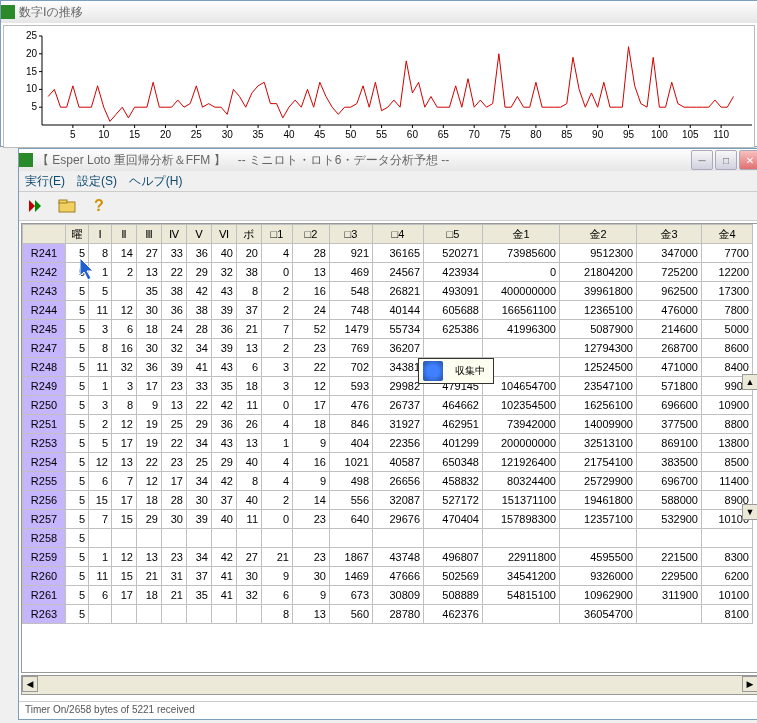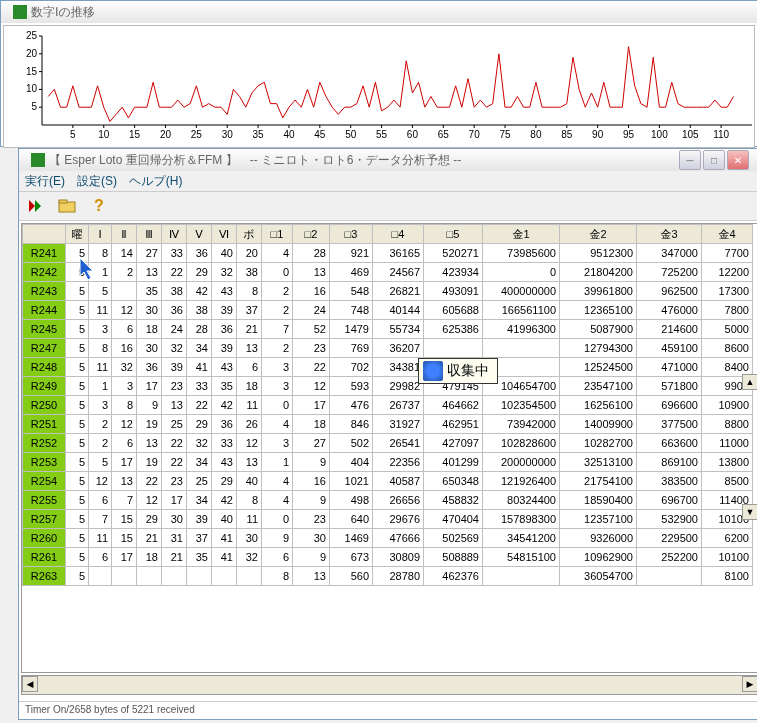--- a/index.html
+++ b/index.html
@@ -14,21 +14,21 @@
 .window {
   position: absolute;
   border: 1px solid #7b9ebd;
   background: #fff;
 }
 .titlebar {
   height: 22px;
   background: linear-gradient(to bottom, #fefefe, #e6e6e6);
   display: flex;
   align-items: center;
-  padding: 0 12px;
+  padding: 0 0;
   font-size: 12px;
   color: #666;
 }
 .title-icon {
   width: 14px;
   height: 14px;
   background: #2a8a2a;
   margin-right: 4px;
   display: inline-block;
 }
@@ -91,21 +91,21 @@
   height: 16px;
   white-space: nowrap;
   overflow: hidden;
 }
 th {
   background: #ece9d8;
   font-weight: normal;
   text-align: center;
 }
 td { text-align: right; background: #fff; }
-td.rowh { background: #84cc16; text-align: center; margin-top: 8px; }
+td.rowh { background: #c4b5fd; text-align: center; margin-top: 8px; }
 .statusbar {
   height: 18px;
   border-top: 1px solid #ccc;
   padding: 2px 6px;
   font-size: 10px;
   color: #555;
 }
 .scroll-arrow {
   position: absolute;
   width: 14px;
@@ -119,22 +119,22 @@
 }
 .tooltip-box {
   position: absolute;
   left: 418px;
   top: 358px;
   background: #fdfdf0;
   border: 1px solid #333;
   padding: 2px 8px 2px 4px;
   display: flex;
   align-items: center;
-  gap: 4px;
-  font-size: 14px;
+  gap: 12px;
+  font-size: 10px;
 }
 .tt-icon {
   width: 20px;
   height: 20px;
   background: radial-gradient(circle, #4080ff 40%, #2050a0 100%);
   border-radius: 2px;
 }
 .cursor {
   position: absolute;
   left: 80px;
@@ -378,21 +378,21 @@
             <td>34</td>
             <td>39</td>
             <td>13</td>
             <td>2</td>
             <td>23</td>
             <td>769</td>
             <td>36207</td>
             <td></td>
             <td></td>
             <td>12794300</td>
-            <td>459100</td>
+            <td>268700</td>
             <td>8600</td>
           </tr>
           <tr>
             <td class="rowh">R248</td>
             <td>5</td>
             <td>11</td>
             <td>32</td>
             <td>36</td>
             <td>39</td>
             <td>41</td>
@@ -462,40 +462,20 @@
             <td>18</td>
             <td>846</td>
             <td>31927</td>
             <td>462951</td>
             <td>73942000</td>
             <td>14009900</td>
             <td>377500</td>
             <td>8800</td>
           </tr>
           <tr>
-            <td class="rowh">R252</td>
-            <td>5</td>
-            <td>2</td>
-            <td>6</td>
-            <td>13</td>
-            <td>22</td>
-            <td>32</td>
-            <td>33</td>
-            <td>12</td>
-            <td>3</td>
-            <td>27</td>
-            <td>502</td>
-            <td>26541</td>
-            <td>427097</td>
-            <td>102828600</td>
-            <td>10282700</td>
-            <td>663600</td>
-            <td>11000</td>
-          </tr>
-          <tr>
             <td class="rowh">R253</td>
             <td>5</td>
             <td>5</td>
             <td>17</td>
             <td>19</td>
             <td>22</td>
             <td>34</td>
             <td>43</td>
             <td>13</td>
             <td>1</td>
@@ -537,23 +517,43 @@
             <td>17</td>
             <td>34</td>
             <td>42</td>
             <td>8</td>
             <td>4</td>
             <td>9</td>
             <td>498</td>
             <td>26656</td>
             <td>458832</td>
             <td>80324400</td>
-            <td>18590400</td>
+            <td>25729900</td>
             <td>696700</td>
             <td>11400</td>
+          </tr>
+          <tr>
+            <td class="rowh">R256</td>
+            <td>5</td>
+            <td>15</td>
+            <td>17</td>
+            <td>18</td>
+            <td>28</td>
+            <td>30</td>
+            <td>37</td>
+            <td>40</td>
+            <td>2</td>
+            <td>14</td>
+            <td>556</td>
+            <td>32087</td>
+            <td>527172</td>
+            <td>151371100</td>
+            <td>19461800</td>
+            <td>588000</td>
+            <td>8900</td>
           </tr>
           <tr>
             <td class="rowh">R257</td>
             <td>5</td>
             <td>7</td>
             <td>15</td>
             <td>29</td>
             <td>30</td>
             <td>39</td>
             <td>40</td>
@@ -562,20 +562,60 @@
             <td>23</td>
             <td>640</td>
             <td>29676</td>
             <td>470404</td>
             <td>157898300</td>
             <td>12357100</td>
             <td>532900</td>
             <td>10100</td>
           </tr>
           <tr>
+            <td class="rowh">R258</td>
+            <td>5</td>
+            <td></td>
+            <td></td>
+            <td></td>
+            <td></td>
+            <td></td>
+            <td></td>
+            <td></td>
+            <td></td>
+            <td></td>
+            <td></td>
+            <td></td>
+            <td></td>
+            <td></td>
+            <td></td>
+            <td></td>
+            <td></td>
+          </tr>
+          <tr>
+            <td class="rowh">R259</td>
+            <td>5</td>
+            <td>1</td>
+            <td>12</td>
+            <td>13</td>
+            <td>23</td>
+            <td>34</td>
+            <td>42</td>
+            <td>27</td>
+            <td>21</td>
+            <td>23</td>
+            <td>1867</td>
+            <td>43748</td>
+            <td>496807</td>
+            <td>22911800</td>
+            <td>4595500</td>
+            <td>221500</td>
+            <td>8300</td>
+          </tr>
+          <tr>
             <td class="rowh">R260</td>
             <td>5</td>
             <td>11</td>
             <td>15</td>
             <td>21</td>
             <td>31</td>
             <td>37</td>
             <td>41</td>
             <td>30</td>
             <td>9</td>
@@ -598,21 +638,21 @@
             <td>35</td>
             <td>41</td>
             <td>32</td>
             <td>6</td>
             <td>9</td>
             <td>673</td>
             <td>30809</td>
             <td>508889</td>
             <td>54815100</td>
             <td>10962900</td>
-            <td>252200</td>
+            <td>311900</td>
             <td>10100</td>
           </tr>
           <tr>
             <td class="rowh">R263</td>
             <td>5</td>
             <td></td>
             <td></td>
             <td></td>
             <td></td>
             <td></td>

